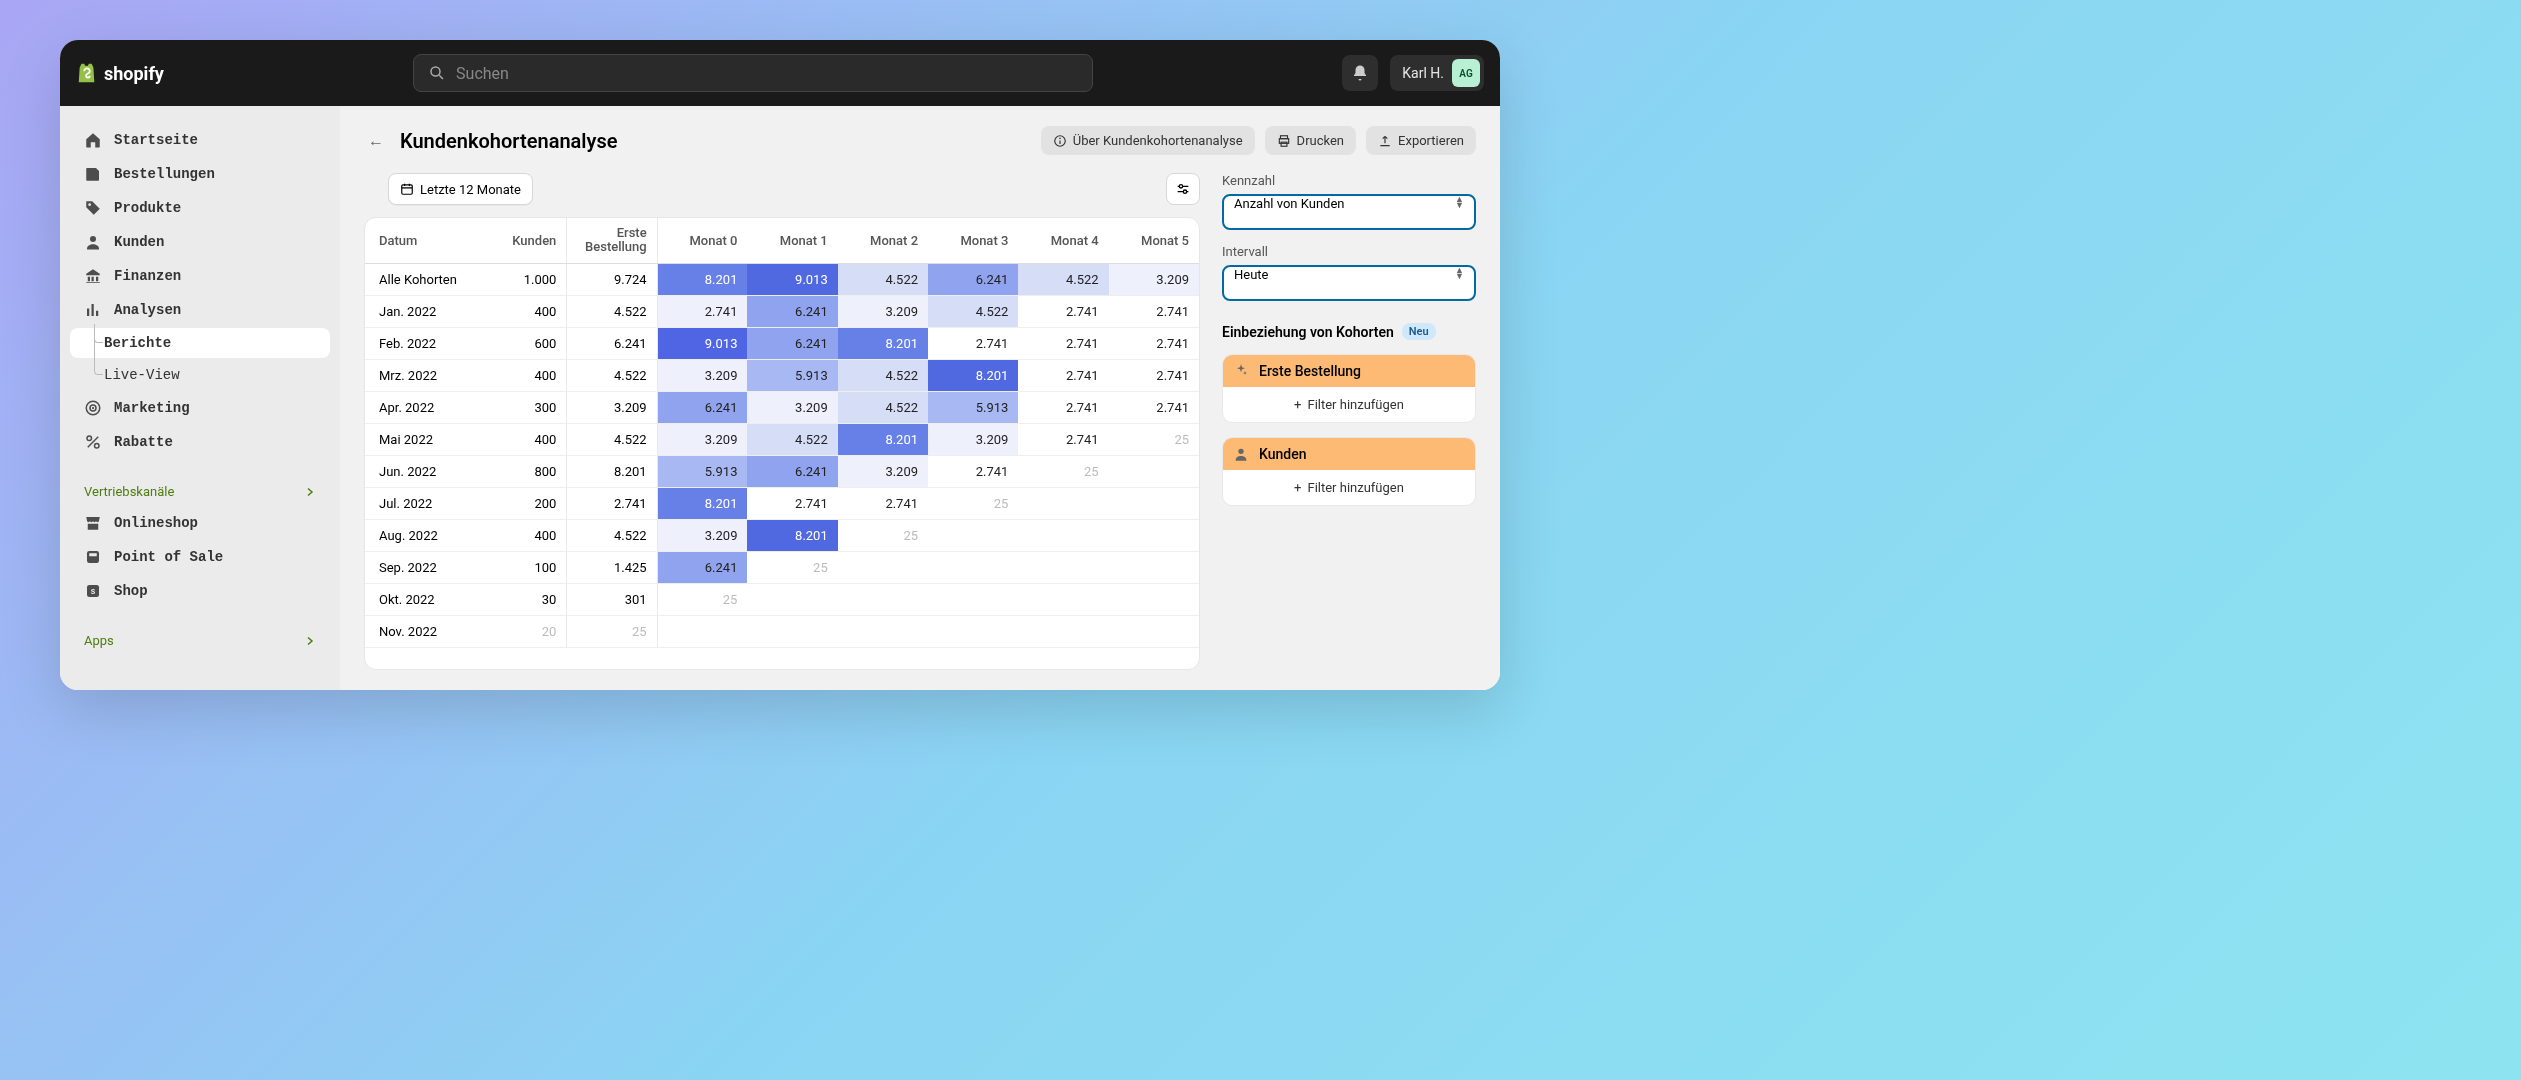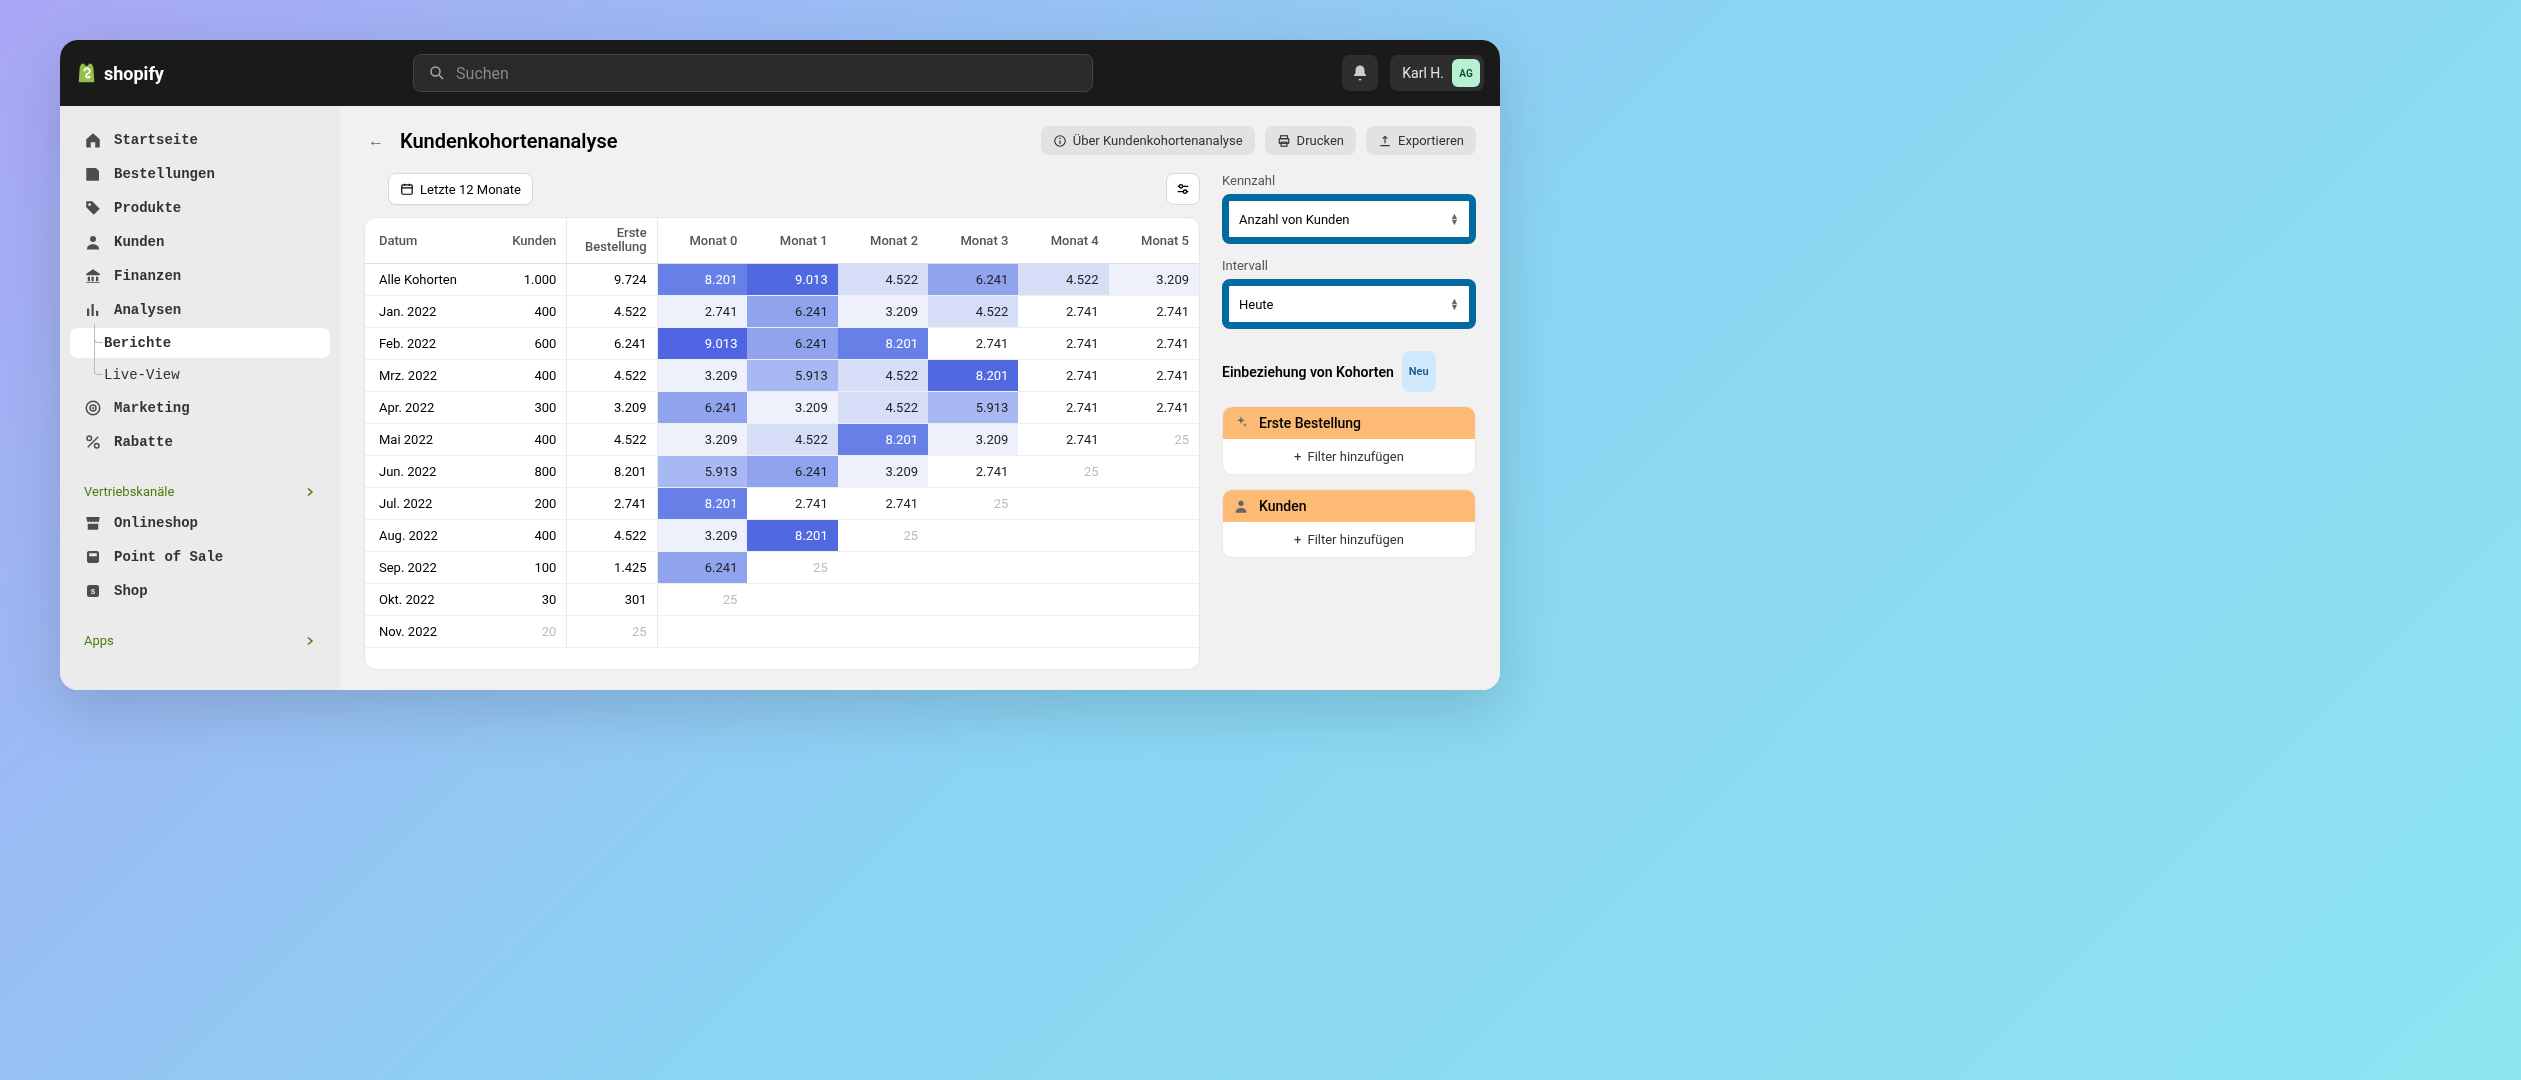--- a/index.html
+++ b/index.html
@@ -210,38 +210,37 @@
 col.c-date { width: 120px; }
 col.c-kund { width: 70px; }
 col.c-first { width: 85px; }
 col.c-month { width: 85px; }
 td.cell { color: #222; }
 td.muted { color: #bbb; }
 .right-panel { width: 254px; display: flex; flex-direction: column; gap: 14px; }
 .panel-label { font-size: 13px; color: #555; margin-bottom: 6px; }
 .select-field {
   background: #fff;
-  border: 7px solid #0369a1;
-  border-radius: 8px;
-  height: 50px;
+  border: 2px solid #0369a1;
+  border-radius: 8px;
+  height: 36px;
   padding: 0 10px;
   font-size: 13px;
   display: flex;
-  align-items: center;
   justify-content: space-between;
   cursor: pointer;
 }
 .chevrons { display: flex; flex-direction: column; line-height: 6px; font-size: 9px; color: #666; }
 .section-row { display: flex; align-items: center; gap: 8px; }
 .badge-new {
   background: #d0e8fb;
   color: #1a5a8c;
   font-size: 11px;
   font-weight: 600;
-  padding: 14px 7px;
+  padding: 2px 7px;
   border-radius: 8px;
 }
 .card-mini {
   background: #fff;
   border-radius: 10px;
   display: flex;
   flex-direction: column;
   overflow: hidden;
   border: 1px solid #e8e8e8;
 }

